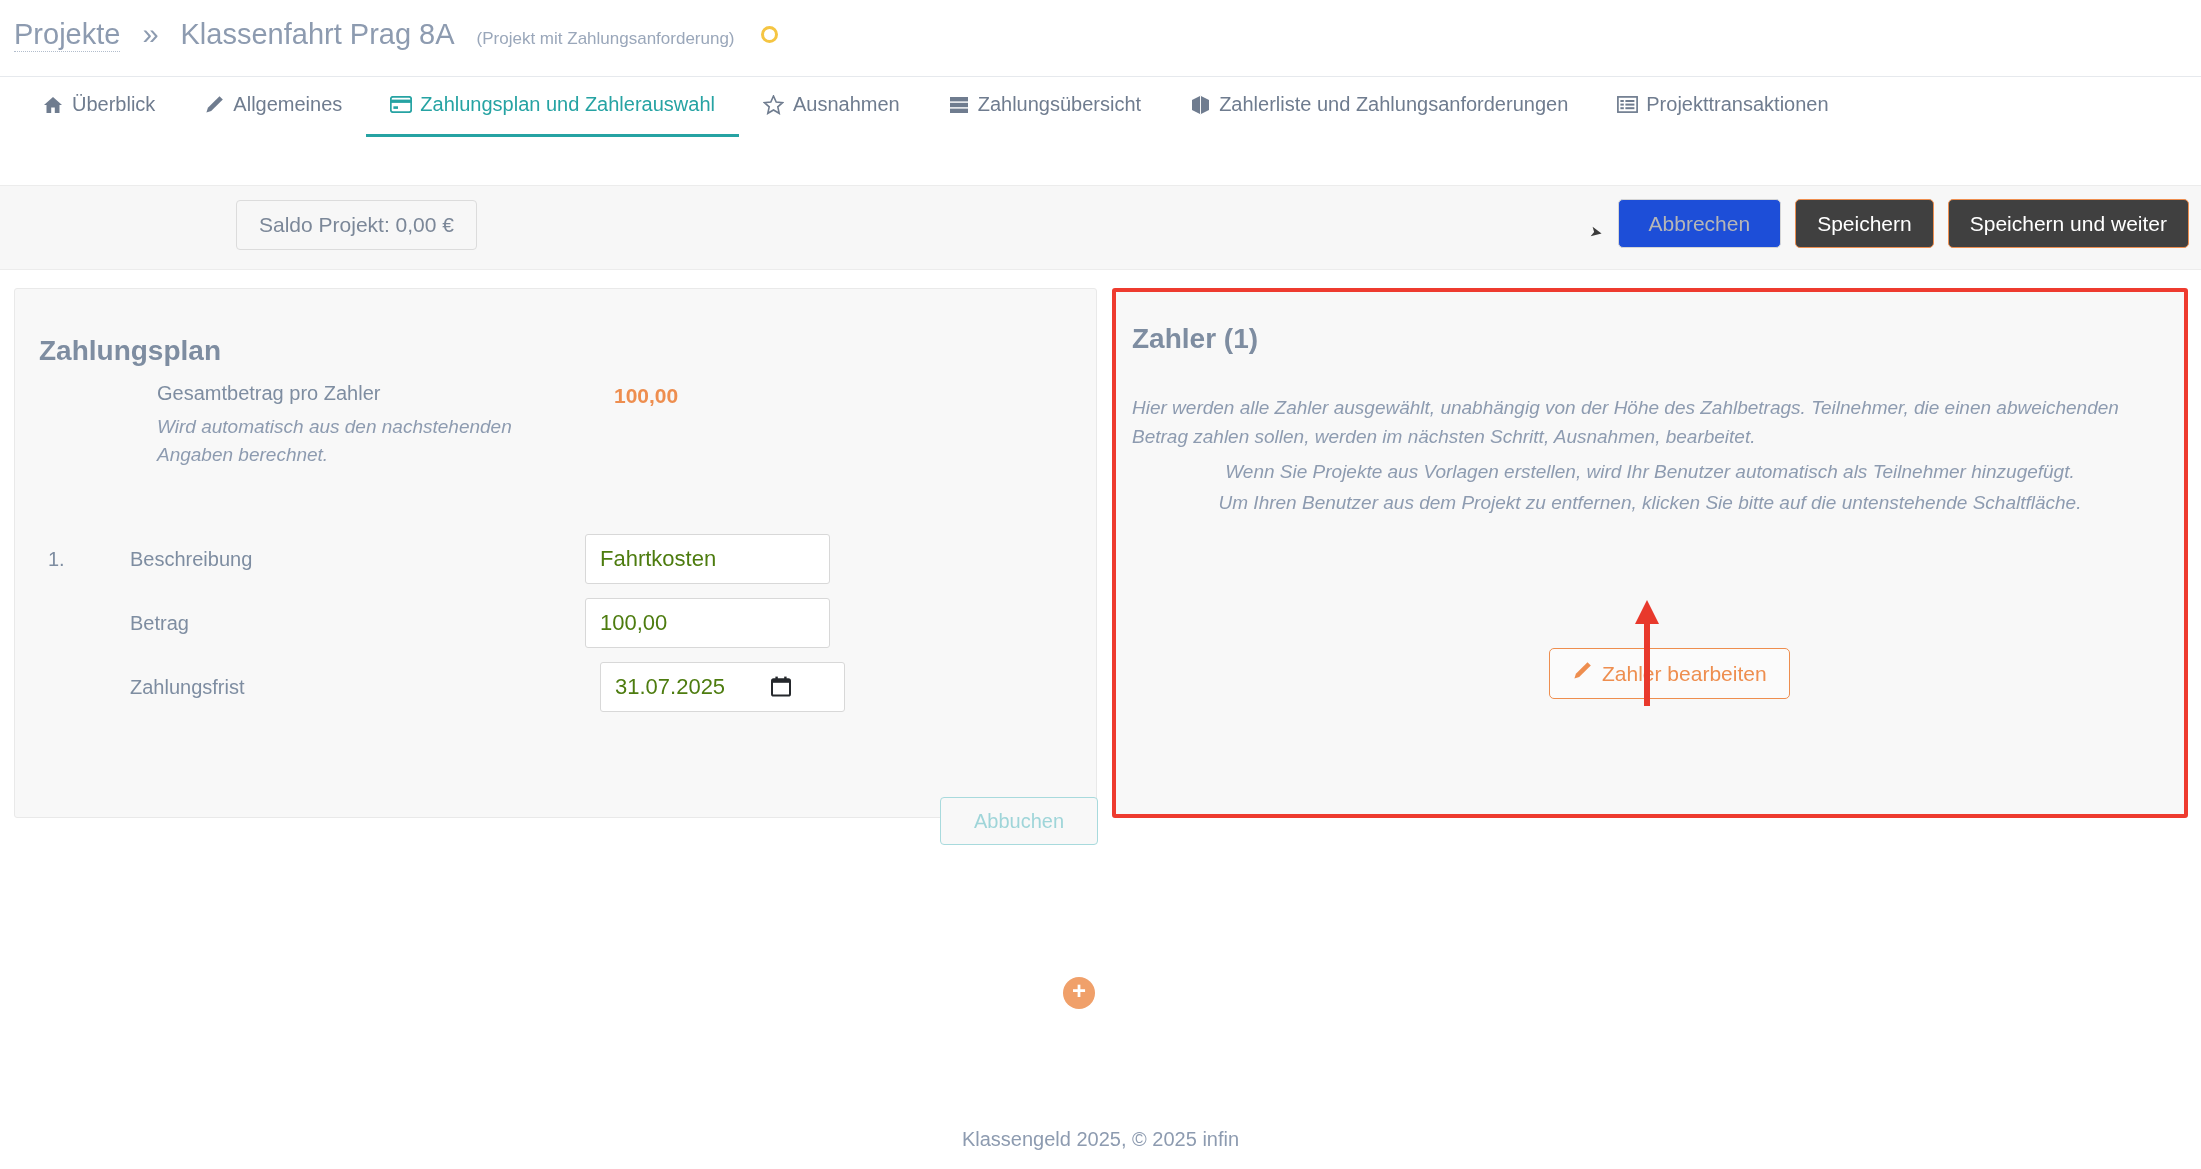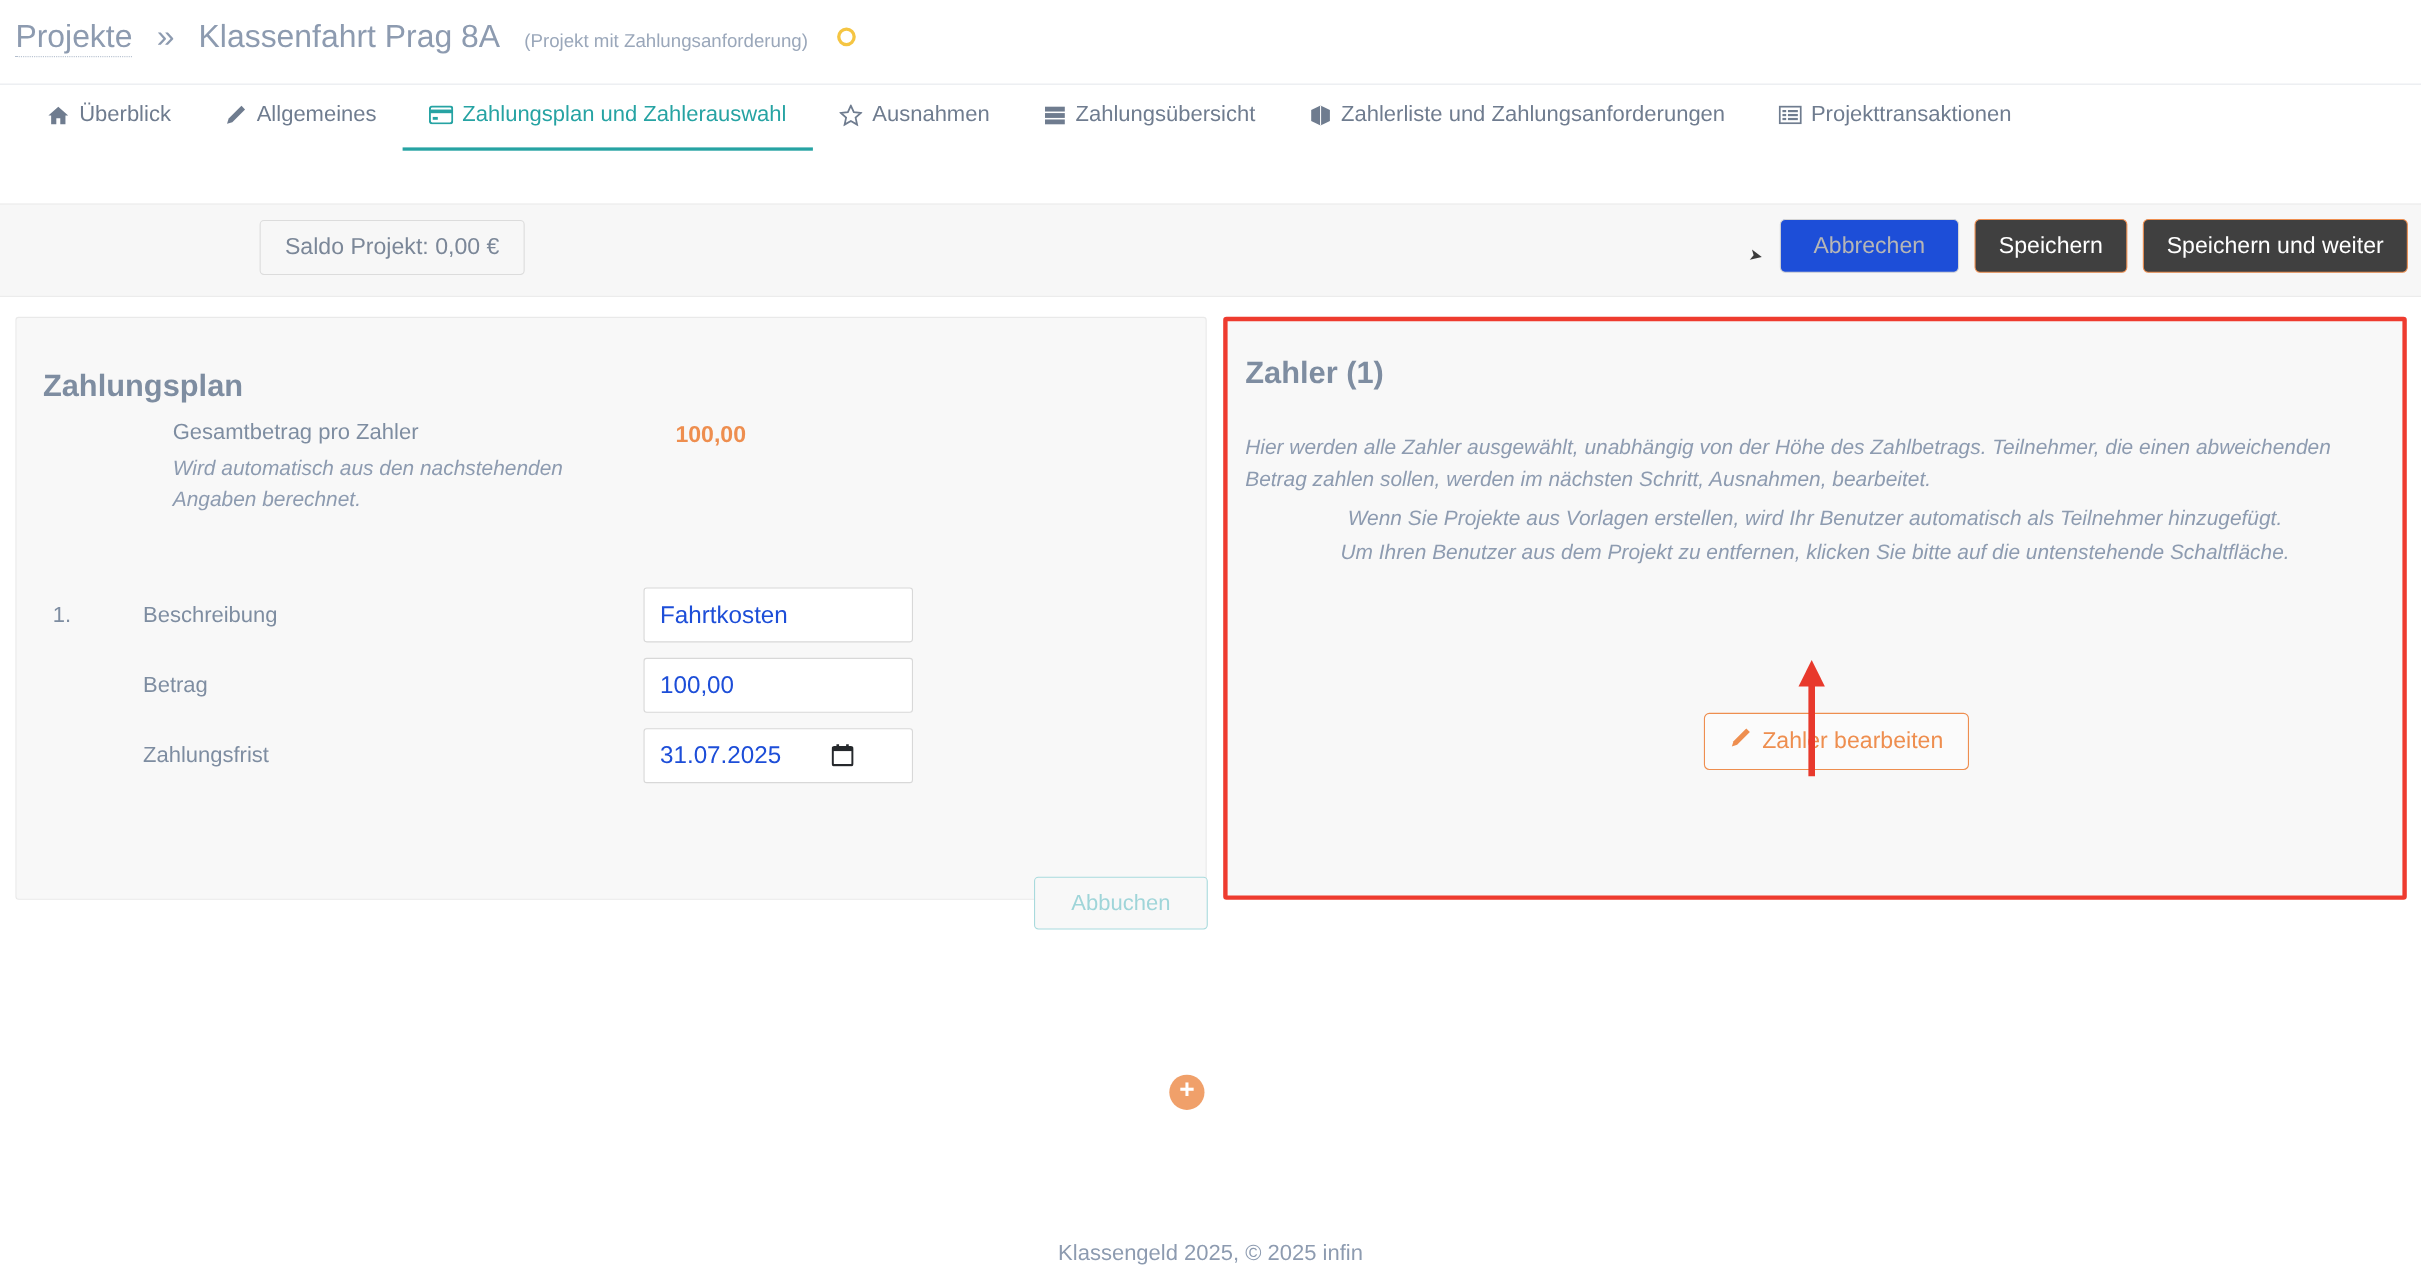--- a/index.html
+++ b/index.html
@@ -180,25 +180,25 @@
     color: #7e8da1;
   }
   .field {
     width: 245px;
     height: 50px;
     border: 1px solid #d8d8d8;
     border-radius: 3px;
     background: #ffffff;
     font-family: "Liberation Sans", sans-serif;
     font-size: 22px;
-    color: #1d4ed8;
+    color: #4d7c0f;
     padding: 0 14px;
     outline: none;
   }
-  .date-wrap { position: relative; width: 205px; height: 50px; }
+  .date-wrap { position: relative; width: 205px; height: 50px; margin-left: 15px; }
   .cal-icon {
     position: absolute;
     right: 14px; top: 14px;
     width: 20px; height: 21px;
     pointer-events: none;
   }
   .btn-abbuchen {
     position: absolute;
     left: 925px; top: 508px;
     width: 158px; height: 48px;

